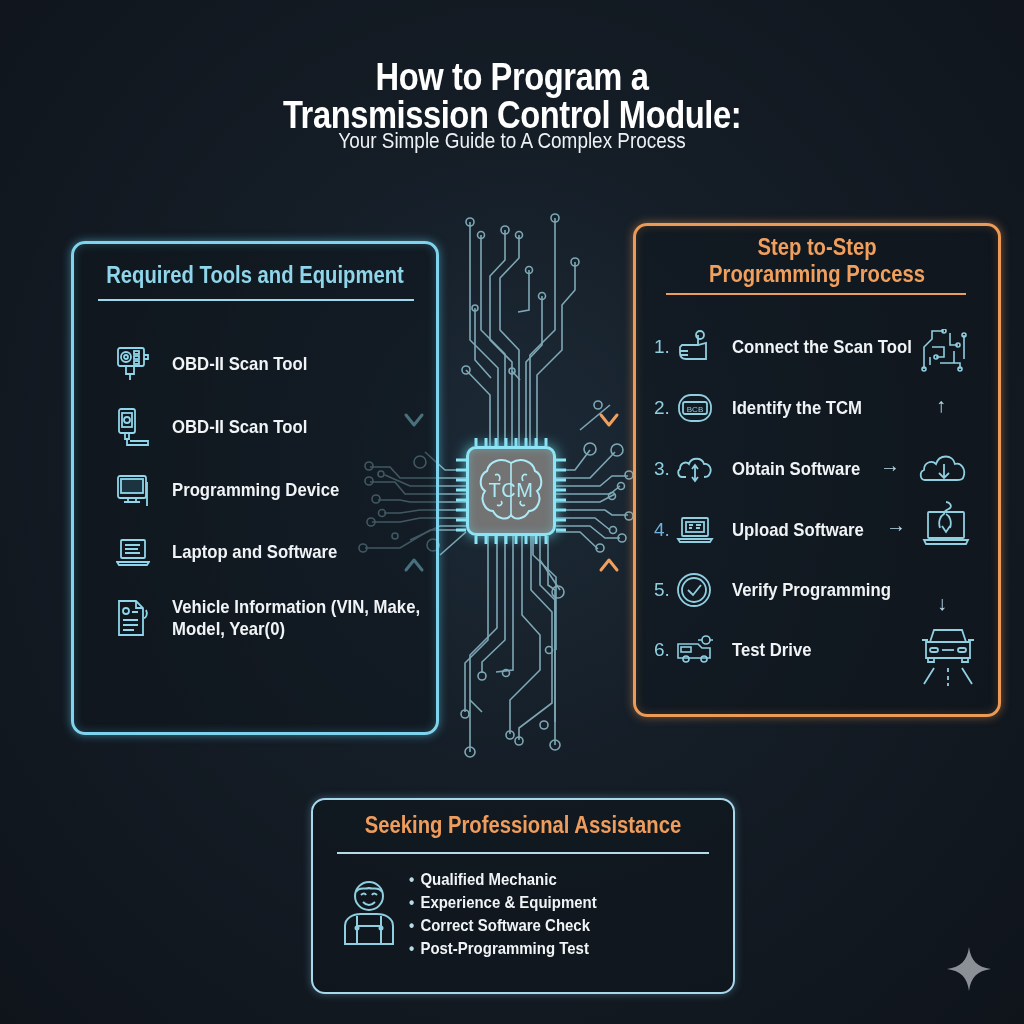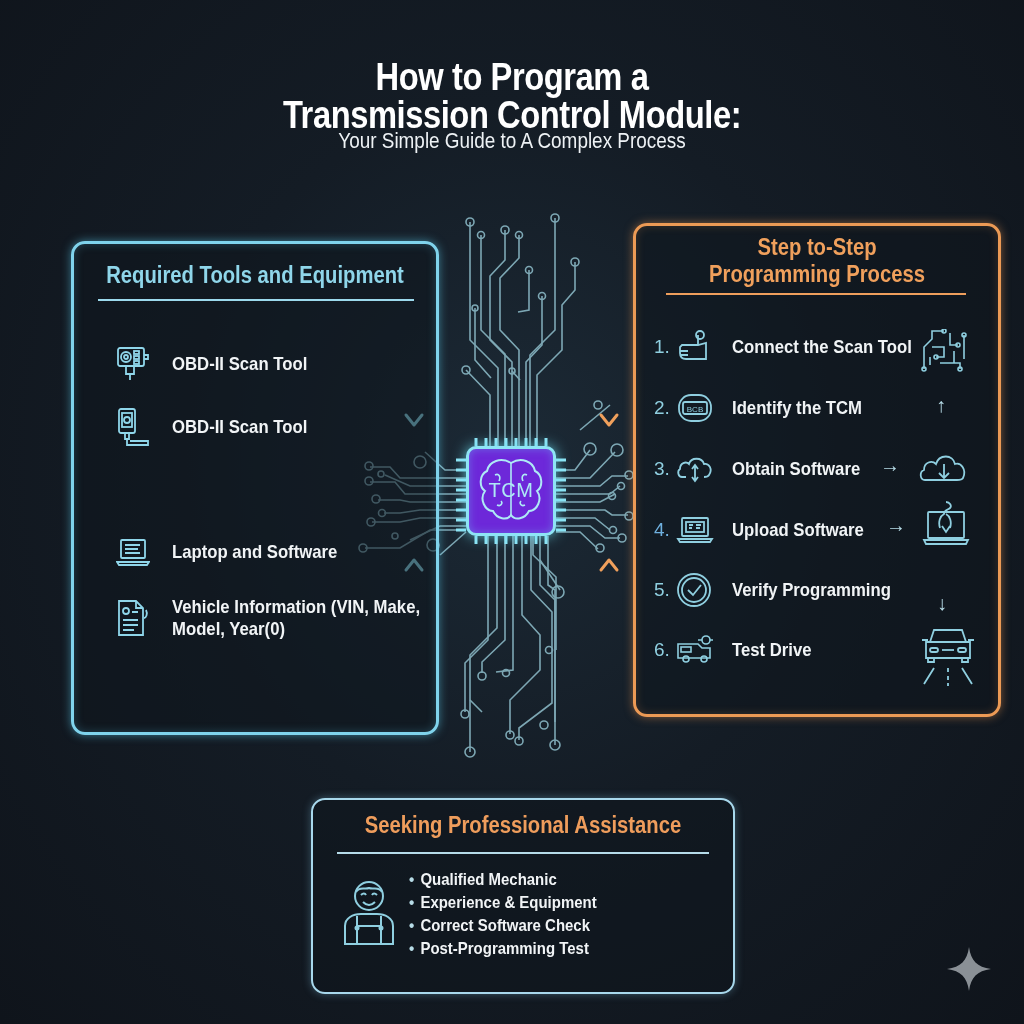--- a/index.html
+++ b/index.html
@@ -79,21 +79,21 @@
   .assist-list { position: absolute; left: 96px; top: 68px; list-style: none; }
   .assist-list li {
     font-size: 17px; font-weight: bold; color: #f1f4f6; line-height: 23px;
     transform: scaleX(0.88); transform-origin: left center; white-space: nowrap;
   }
   .assist-list li::before { content: "\2022"; color: #b7dce7; margin-right: 7px; }
 
   .circuit { position: absolute; left: 0; top: 0; width: 1024px; height: 1024px; }
   .chip {
     position: absolute; left: 466px; top: 446px; width: 90px; height: 90px;
-    border: 3px solid #8ee4f5; border-radius: 10px; background: #6d28d9;
+    border: 3px solid #8ee4f5; border-radius: 10px; background: #737373;
     box-shadow: 0 0 14px rgba(110, 225, 245, 0.8), inset 0 0 8px rgba(110, 225, 245, 0.35);
   }
   .chip-label {
     position: absolute; left: 0; right: 0; top: 30px; text-align: center;
     color: #aeeaf6; font-size: 20px; letter-spacing: 0.5px;
   }
   .sparkle { position: absolute; left: 944px; top: 944px; width: 50px; height: 50px; }
 </style>
 </head>
 <body>
@@ -266,20 +266,29 @@
   <div class="tool-item" style="top:163px">
     <svg class="tool-icon" viewBox="0 0 34 40" fill="none" stroke="#8fd6ea" stroke-width="1.8">
       <rect x="3" y="2" width="16" height="24" rx="2"></rect>
         <rect x="6" y="6" width="10" height="14"></rect>
         <circle cx="11" cy="13" r="3"></circle>
       <path d="M9 26 V32 H13 V26 M11 32 V38 H32 V34 H14"></path>
     </svg>
     <span class="tool-label">OBD-II Scan Tool</span>
   </div>
 
+  <div class="tool-item" style="top:226px">
+    <svg class="tool-icon" viewBox="0 0 34 40" fill="none" stroke="#8fd6ea" stroke-width="1.8">
+      <rect x="2" y="6" width="28" height="22" rx="2"></rect>
+        <rect x="5" y="9" width="22" height="14" fill="#1c3340"></rect>
+      <path d="M12 28 V32 H20 V28 M8 32 H24"></path>
+        <path d="M31 12 V36"></path>
+    </svg>
+    <span class="tool-label">Programming Device</span>
+  </div>
 
   <div class="tool-item" style="top:288px">
     <svg class="tool-icon" viewBox="0 0 34 40" fill="none" stroke="#8fd6ea" stroke-width="1.8">
       <rect x="5" y="8" width="24" height="18" rx="1"></rect>
         <path d="M9 13 H24 M9 17 H22 M9 21 H24"></path>
       <path d="M1 30 H33 L31 33 H3 Z"></path>
     </svg>
     <span class="tool-label">Laptop and Software</span>
   </div>
 

